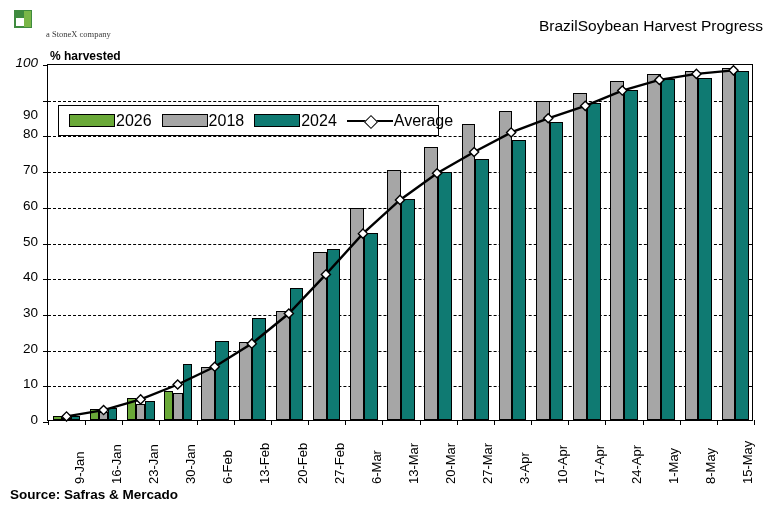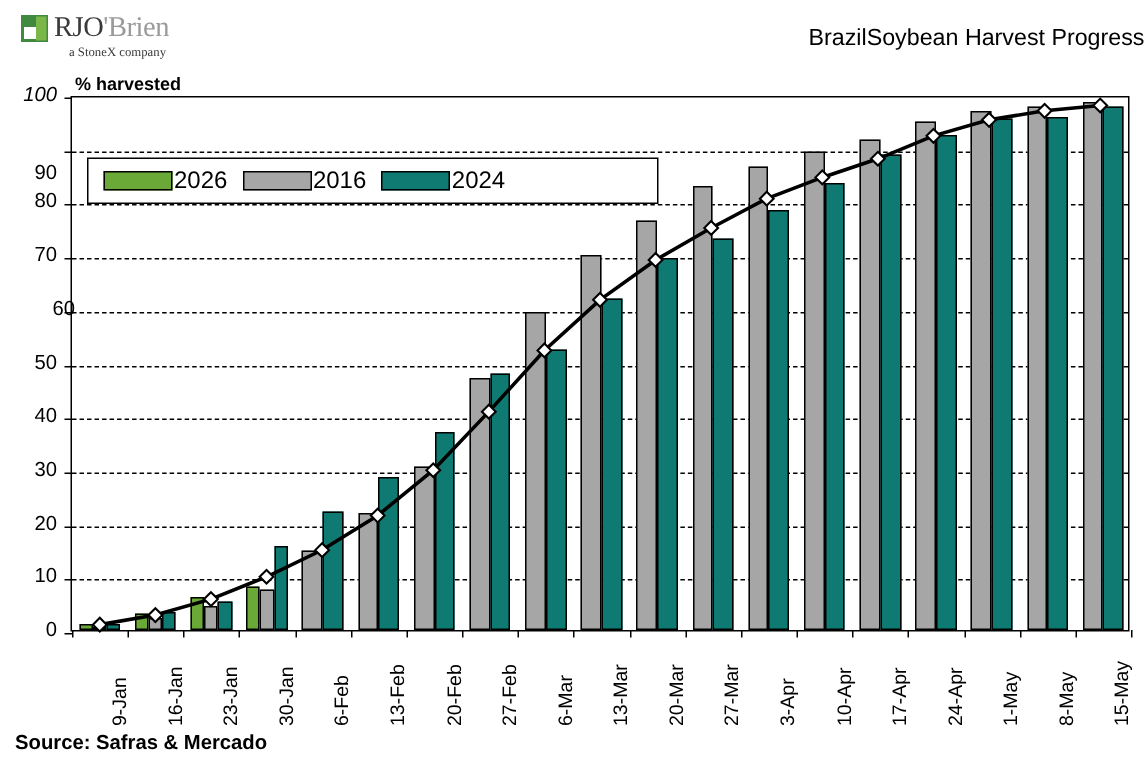--- a/index.html
+++ b/index.html
@@ -117,23 +117,20 @@
     font-size:13.5px;font-weight:bold;color:#000;
   }
 
   svg.overlay{position:absolute;left:0;top:0;width:100%;height:100%;overflow:visible;pointer-events:none;}
 </style>
 </head>
 <body>
 
 <div id="logo">
   <div class="mark"></div>
-  <div class="word">
-    <span class="dark">RJO</span><span class="grey">'</span><span class="grey">Brien</span>
-  </div>
   <div class="tag">a StoneX company</div>
 </div>
 
 <div id="title">BrazilSoybean Harvest Progress</div>
 
 <div id="ylab">% harvested</div>
 
 <div id="plot">
   <div id="gridlayer">
       <div class="grid" style="top: 321.3px;"></div>
@@ -248,40 +245,47 @@
       <div class="xtickmark" style="left: 706px;"></div>
     </div>
 </div>
 <div id="yticklabels">
     <div class="ytick" style="position: absolute; left: 0px; width: 38px; top: 412px;">0</div>
     <div class="ytick" style="position: absolute; left: 0px; width: 38px; top: 376.3px;">10</div>
     <div class="ytick" style="position: absolute; left: 0px; width: 38px; top: 340.6px;">20</div>
     <div class="ytick" style="position: absolute; left: 0px; width: 38px; top: 304.9px;">30</div>
     <div class="ytick" style="position: absolute; left: 0px; width: 38px; top: 269.2px;">40</div>
     <div class="ytick" style="position: absolute; left: 0px; width: 38px; top: 233.5px;">50</div>
-    <div class="ytick" style="position: absolute; left: 0px; width: 38px; top: 197.8px; padding-left: 12px;">60</div>
+    <div class="ytick" style="position: absolute; left: 0px; width: 38px; top: 197.8px;">60</div>
     <div class="ytick" style="position: absolute; left: 0px; width: 38px; top: 162.1px;">70</div>
     <div class="ytick" style="position: absolute; left: 0px; width: 38px; top: 126.4px;">80</div>
     <div class="ytick" style="position: absolute; left: 0px; width: 38px; top: 90.7px; margin-top: 16px;">90</div>
     <div class="ytick" style="position: absolute; left: 0px; width: 38px; top: 55px; font-style: italic;">100</div>
   </div>
 
 <div id="legend">
     <div class="lg-item">
       <div class="lg-swatch" style="background: rgb(106, 169, 56);"></div>
       <span class="lg-txt">2026</span>
     </div>
     <div class="lg-item">
       <div class="lg-swatch" style="background: rgb(166, 166, 166);"></div>
-      <span class="lg-txt">2016</span>
+      <span class="lg-txt">2018</span>
     </div>
     <div class="lg-item">
       <div class="lg-swatch" style="background: rgb(15, 122, 114);"></div>
       <span class="lg-txt">2024</span>
     </div>
+    <div class="lg-item">
+      <div class="lg-line">
+        <div class="ln"></div>
+        <div class="dm"></div>
+      </div>
+      <span class="lg-txt">Average</span>
+    </div>
   </div>
 
 <div id="xlabels">
     <div class="xlabwrap" style="left: 18.5789px;">
       <div class="xlab" style="left: 6px; top: 60px; transform: rotate(-90deg); transform-origin: 0px 0px; position: absolute;">9-Jan</div>
     </div>
     <div class="xlabwrap" style="left: 55.7368px;">
       <div class="xlab" style="left: 6px; top: 60px; transform: rotate(-90deg); transform-origin: 0px 0px; position: absolute;">16-Jan</div>
     </div>
     <div class="xlabwrap" style="left: 92.8947px;">

